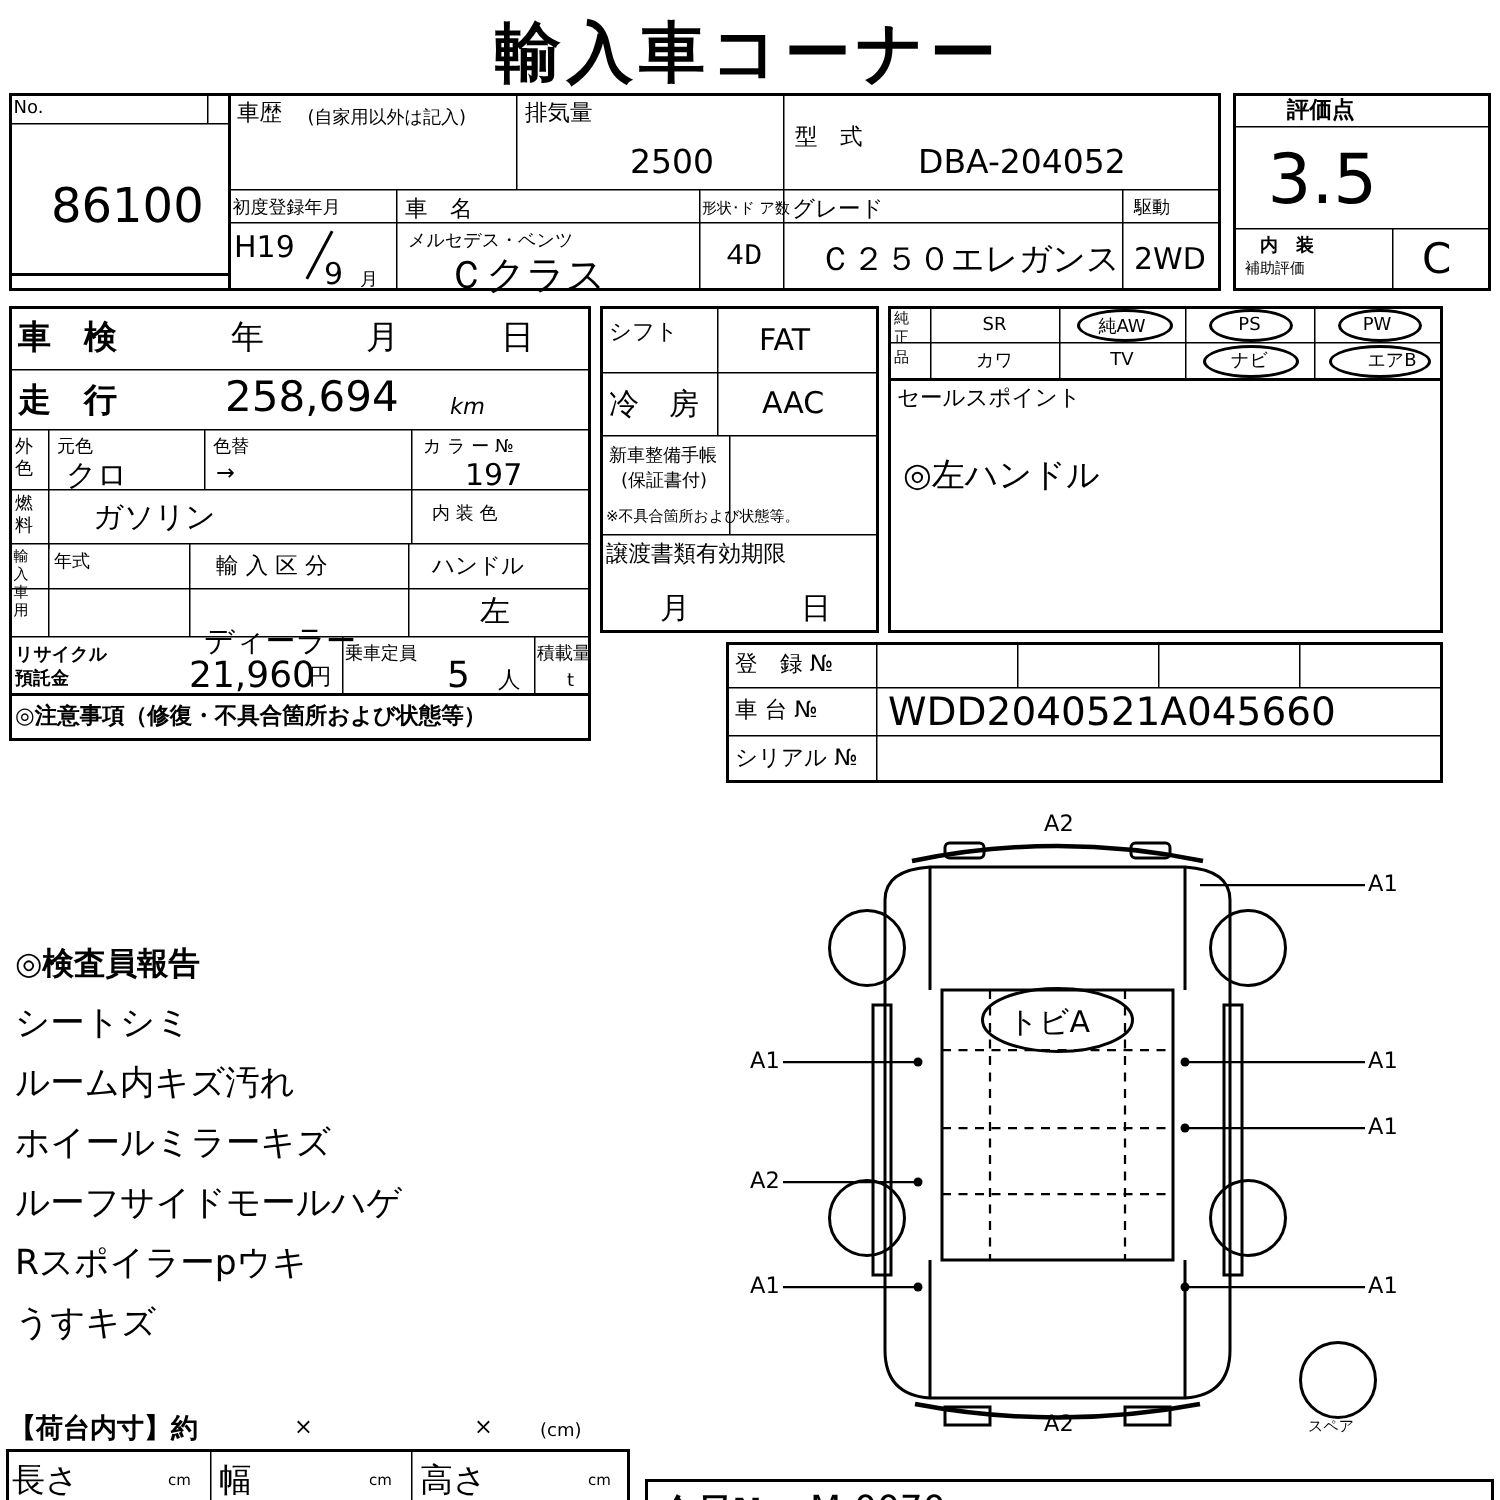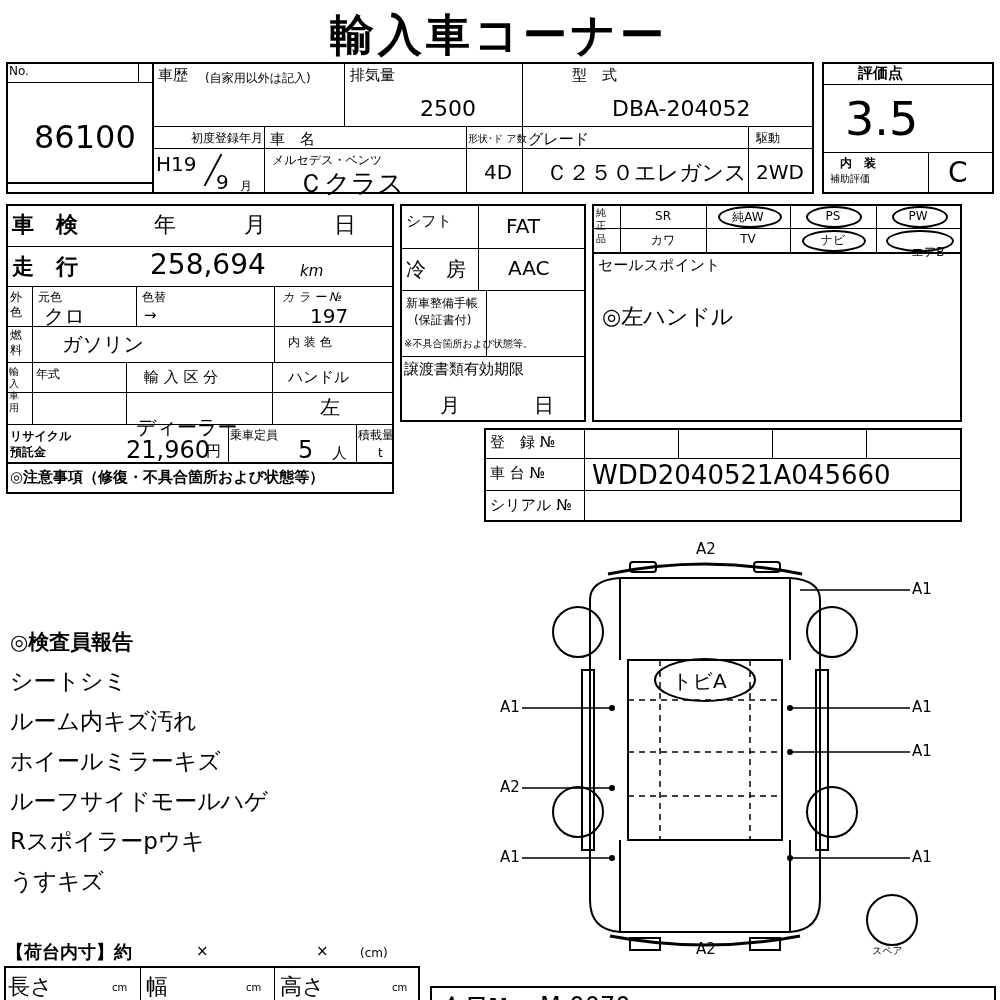--- a/index.html
+++ b/index.html
@@ -44,44 +44,44 @@
 
   <div class="ln h1" style="left:152px;top:126px;width:660px;"></div>
 
   <div class="ln v1" style="left:344px;top:62px;height:64px;"></div>
   <div class="ln v1" style="left:522px;top:62px;height:130px;"></div>
 
   <div class="t lbl" style="left:158px;top:66px;">車歴</div>
   <div class="t sm" style="left:205px;top:70px;">(自家用以外は記入)</div>
   <div class="t lbl" style="left:350px;top:66px;">排気量</div>
   <div class="t mid" style="left:420px;top:96px;">2500</div>
-  <div class="t lbl" style="left:530px;top:66px;margin-left:42px;">型　式</div>
+  <div class="t lbl" style="left:530px;top:82px;">型　式</div>
   <div class="t mid" style="left:612px;top:96px;">DBA-204052</div>
 
   <div class="ln v1" style="left:264px;top:126px;height:66px;"></div>
   <div class="ln v1" style="left:466px;top:126px;height:66px;"></div>
   <div class="ln v1" style="left:748px;top:126px;height:66px;"></div>
   <div class="ln h1" style="left:152px;top:148px;width:112px;"></div>
   <div class="ln h1" style="left:466px;top:148px;width:56px;"></div>
   <div class="ln h1" style="left:522px;top:148px;width:226px;"></div>
   <div class="ln h1" style="left:748px;top:148px;width:64px;"></div>
   <div class="ln h1" style="left:264px;top:148px;width:202px;"></div>
 
-  <div class="t sm" style="left:155px;top:130px;padding-left:36px;">初度登録年月</div>
+  <div class="t sm" style="left:155px;top:130px;">初度登録年月</div>
   <div class="t md2" style="left:156px;top:152px;">H19</div>
   <div class="ln" style="left:212px;top:152px;width:2px;height:36px;transform:rotate(28deg);"></div>
   <div class="t md2" style="left:216px;top:170px;">9</div>
   <div class="t sm" style="left:240px;top:178px;">月</div>
 
   <div class="t lbl" style="left:270px;top:130px;">車　名</div>
   <div class="t sm" style="left:272px;top:152px;">メルセデス・ベンツ</div>
   <div class="t" style="left:298px;top:166px;font-size:26px;">Ｃクラス</div>
 
   <div class="t xs" style="left:468px;top:132px;">形状･ド ア数</div>
-  <div class="t md2" style="left:484px;top:160px;">4D</div>
+  <div class="t md2" style="left:484px;top:160px;font-family:Liberation Mono, monospace;">4D</div>
 
   <div class="t lbl" style="left:528px;top:130px;">グレード</div>
   <div class="t" style="left:546px;top:158px;font-size:22px;">Ｃ２５０エレガンス</div>
 
   <div class="t sm" style="left:756px;top:130px;">駆動</div>
   <div class="t md2" style="left:756px;top:160px;">2WD</div>
 
   <div class="ln h" style="left:822px;top:62px;width:172px;"></div>
   <div class="ln h" style="left:822px;top:192px;width:172px;"></div>
   <div class="ln v" style="left:822px;top:62px;height:132px;"></div>
@@ -117,21 +117,21 @@
   <div class="t lbl" style="left:300px;top:262px;font-style:italic;">km</div>
 
   <div class="ln v1" style="left:32px;top:286px;height:80px;"></div>
   <div class="ln v1" style="left:136px;top:286px;height:40px;"></div>
   <div class="ln v1" style="left:274px;top:286px;height:76px;"></div>
   <div class="t sm" style="left:10px;top:290px;line-height:15px;">外<br>色</div>
   <div class="t sm" style="left:38px;top:289px;">元色</div>
   <div class="t md2" style="left:44px;top:303px;">クロ</div>
   <div class="t sm" style="left:142px;top:289px;">色替</div>
   <div class="t lbl" style="left:144px;top:306px;">→</div>
-  <div class="t sm" style="left:282px;top:289px;font-style:italic;">カ ラ ー №</div>
+  <div class="t sm" style="left:282px;top:289px;">カ ラ ー №</div>
   <div class="t md2" style="left:310px;top:304px;">197</div>
 
   <div class="t sm" style="left:10px;top:328px;line-height:15px;">燃<br>料</div>
   <div class="t md2" style="left:62px;top:331px;">ガソリン</div>
   <div class="t sm" style="left:288px;top:334px;">内 装 色</div>
 
   <div class="ln v1" style="left:32px;top:362px;height:62px;"></div>
   <div class="ln v1" style="left:126px;top:362px;height:62px;"></div>
   <div class="ln v1" style="left:272px;top:362px;height:62px;"></div>
   <div class="t xs" style="left:9px;top:366px;line-height:12px;">輸<br>入<br>車<br>用</div>
@@ -195,21 +195,21 @@
   <div class="ell" style="left:806px;top:206px;width:52px;height:18px;"></div>
   <div class="t sm ctr" style="left:790px;top:209px;width:86px;">PS</div>
   <div class="ell" style="left:892px;top:206px;width:52px;height:18px;"></div>
   <div class="t sm ctr" style="left:876px;top:209px;width:84px;">PW</div>
 
   <div class="t sm ctr" style="left:620px;top:232px;width:86px;">カワ</div>
   <div class="t sm ctr" style="left:706px;top:232px;width:84px;">TV</div>
   <div class="ell" style="left:802px;top:230px;width:60px;height:18px;"></div>
   <div class="t sm ctr" style="left:790px;top:232px;width:86px;">ナビ</div>
   <div class="ell" style="left:886px;top:230px;width:64px;height:18px;"></div>
-  <div class="t sm ctr" style="left:876px;top:244px;width:104px;">エアB</div>
+  <div class="t sm ctr" style="left:876px;top:232px;width:104px;">エアB</div>
 
   <div class="ln h" style="left:592px;top:420px;width:370px;"></div>
   <div class="ln v" style="left:592px;top:252px;height:168px;"></div>
   <div class="ln v" style="left:960px;top:252px;height:168px;"></div>
   <div class="t lbl" style="left:598px;top:256px;">セールスポイント</div>
   <div class="t" style="left:602px;top:302px;font-size:22px;">◎左ハンドル</div>
 
   <div class="ln h" style="left:484px;top:428px;width:478px;"></div>
   <div class="ln h1" style="left:484px;top:458px;width:478px;"></div>
   <div class="ln h1" style="left:484px;top:490px;width:478px;"></div>

